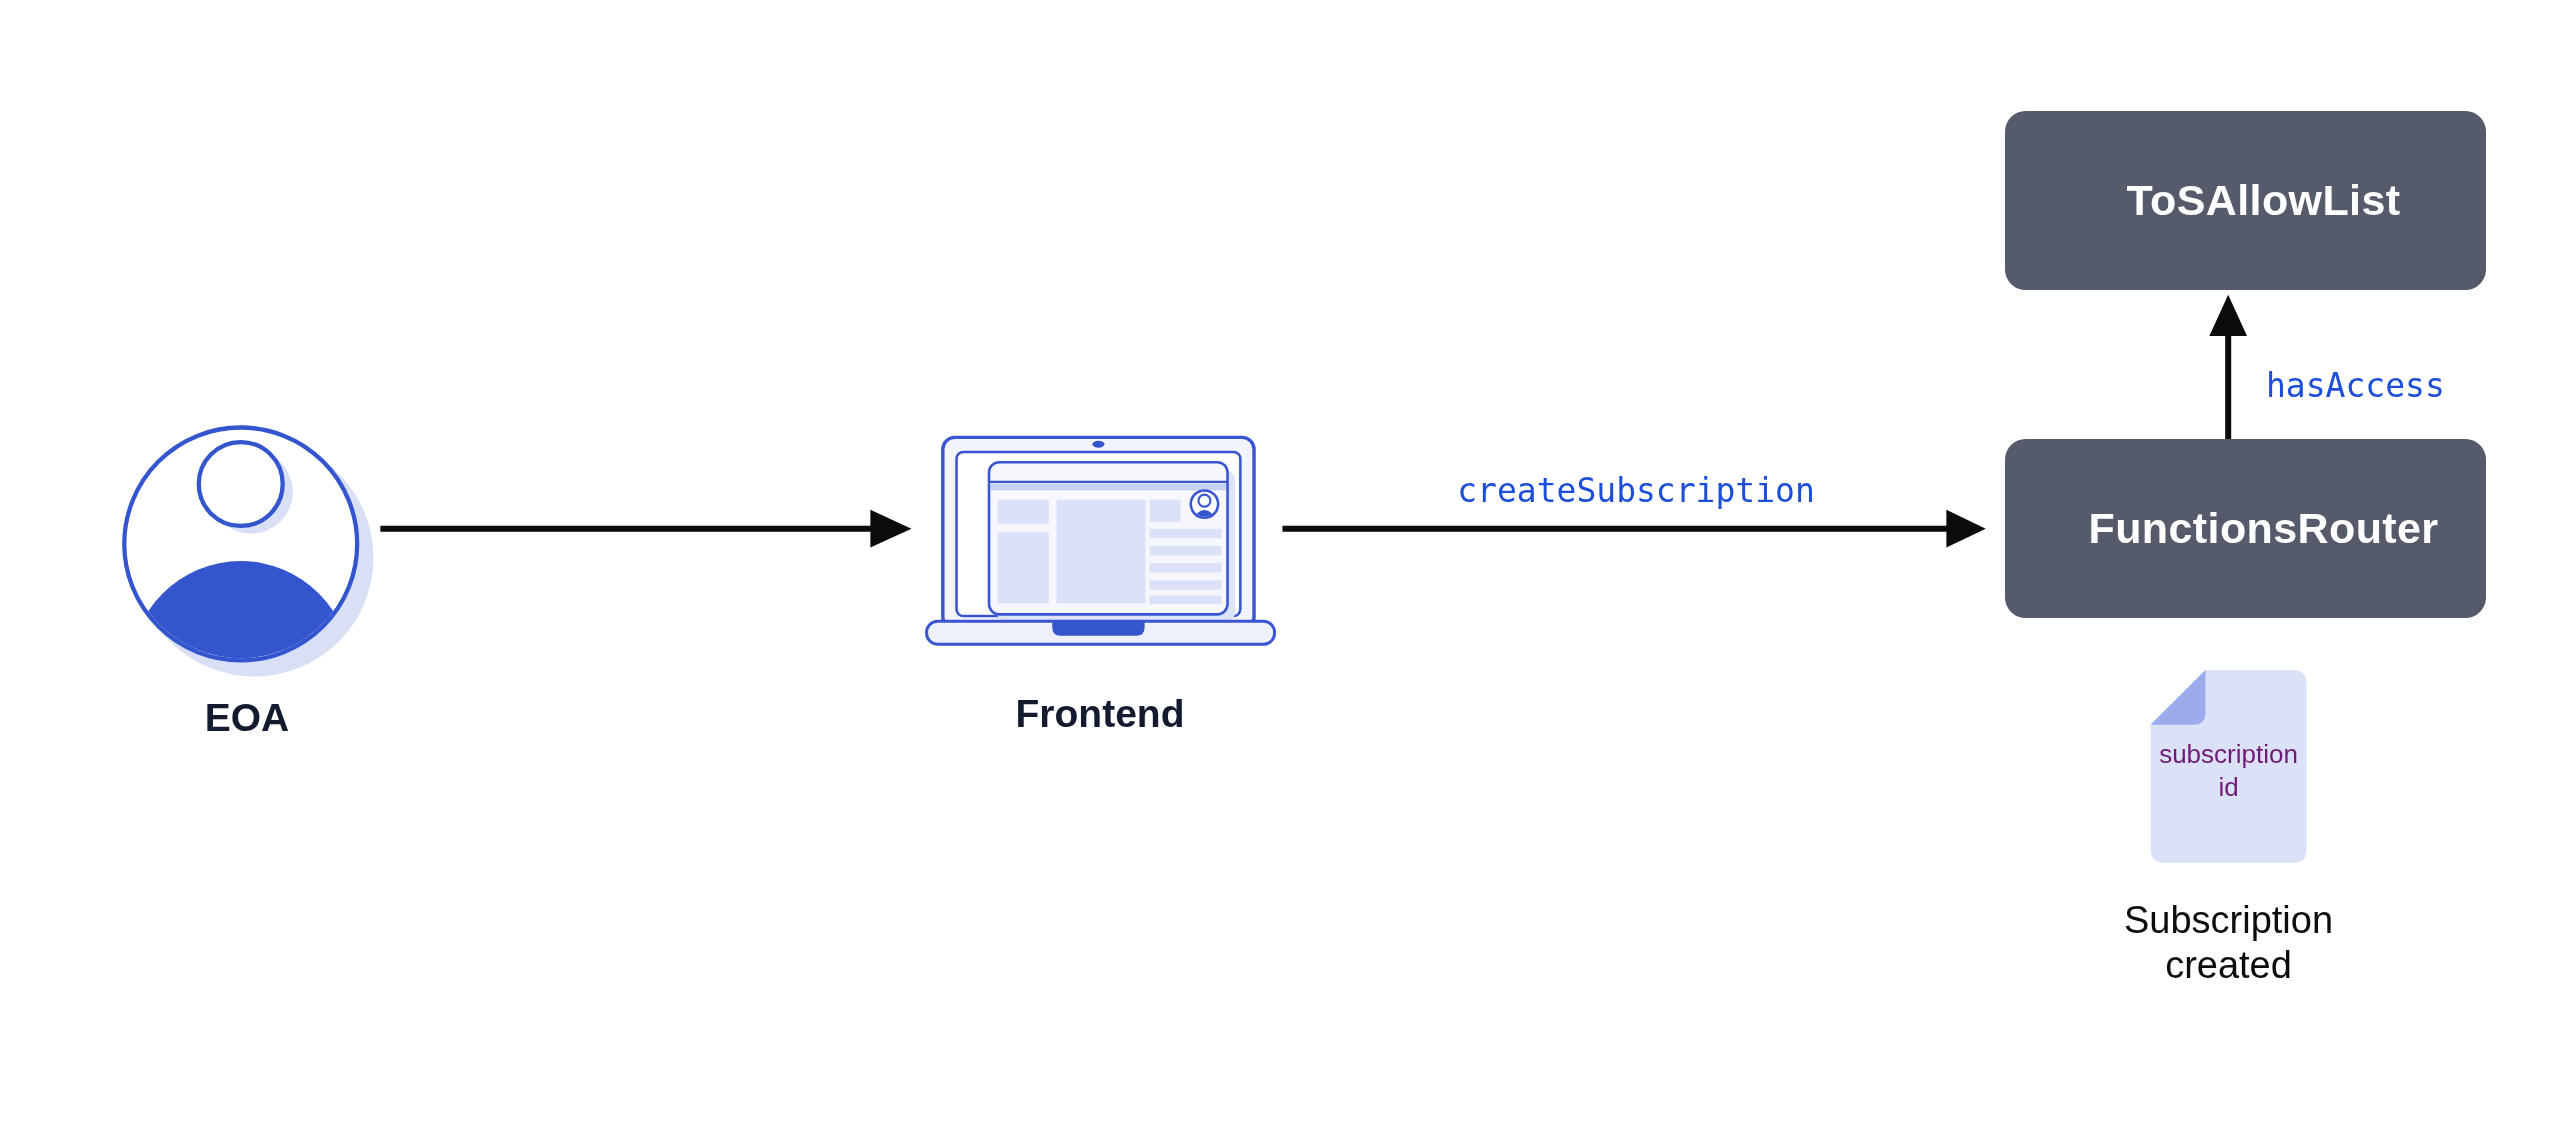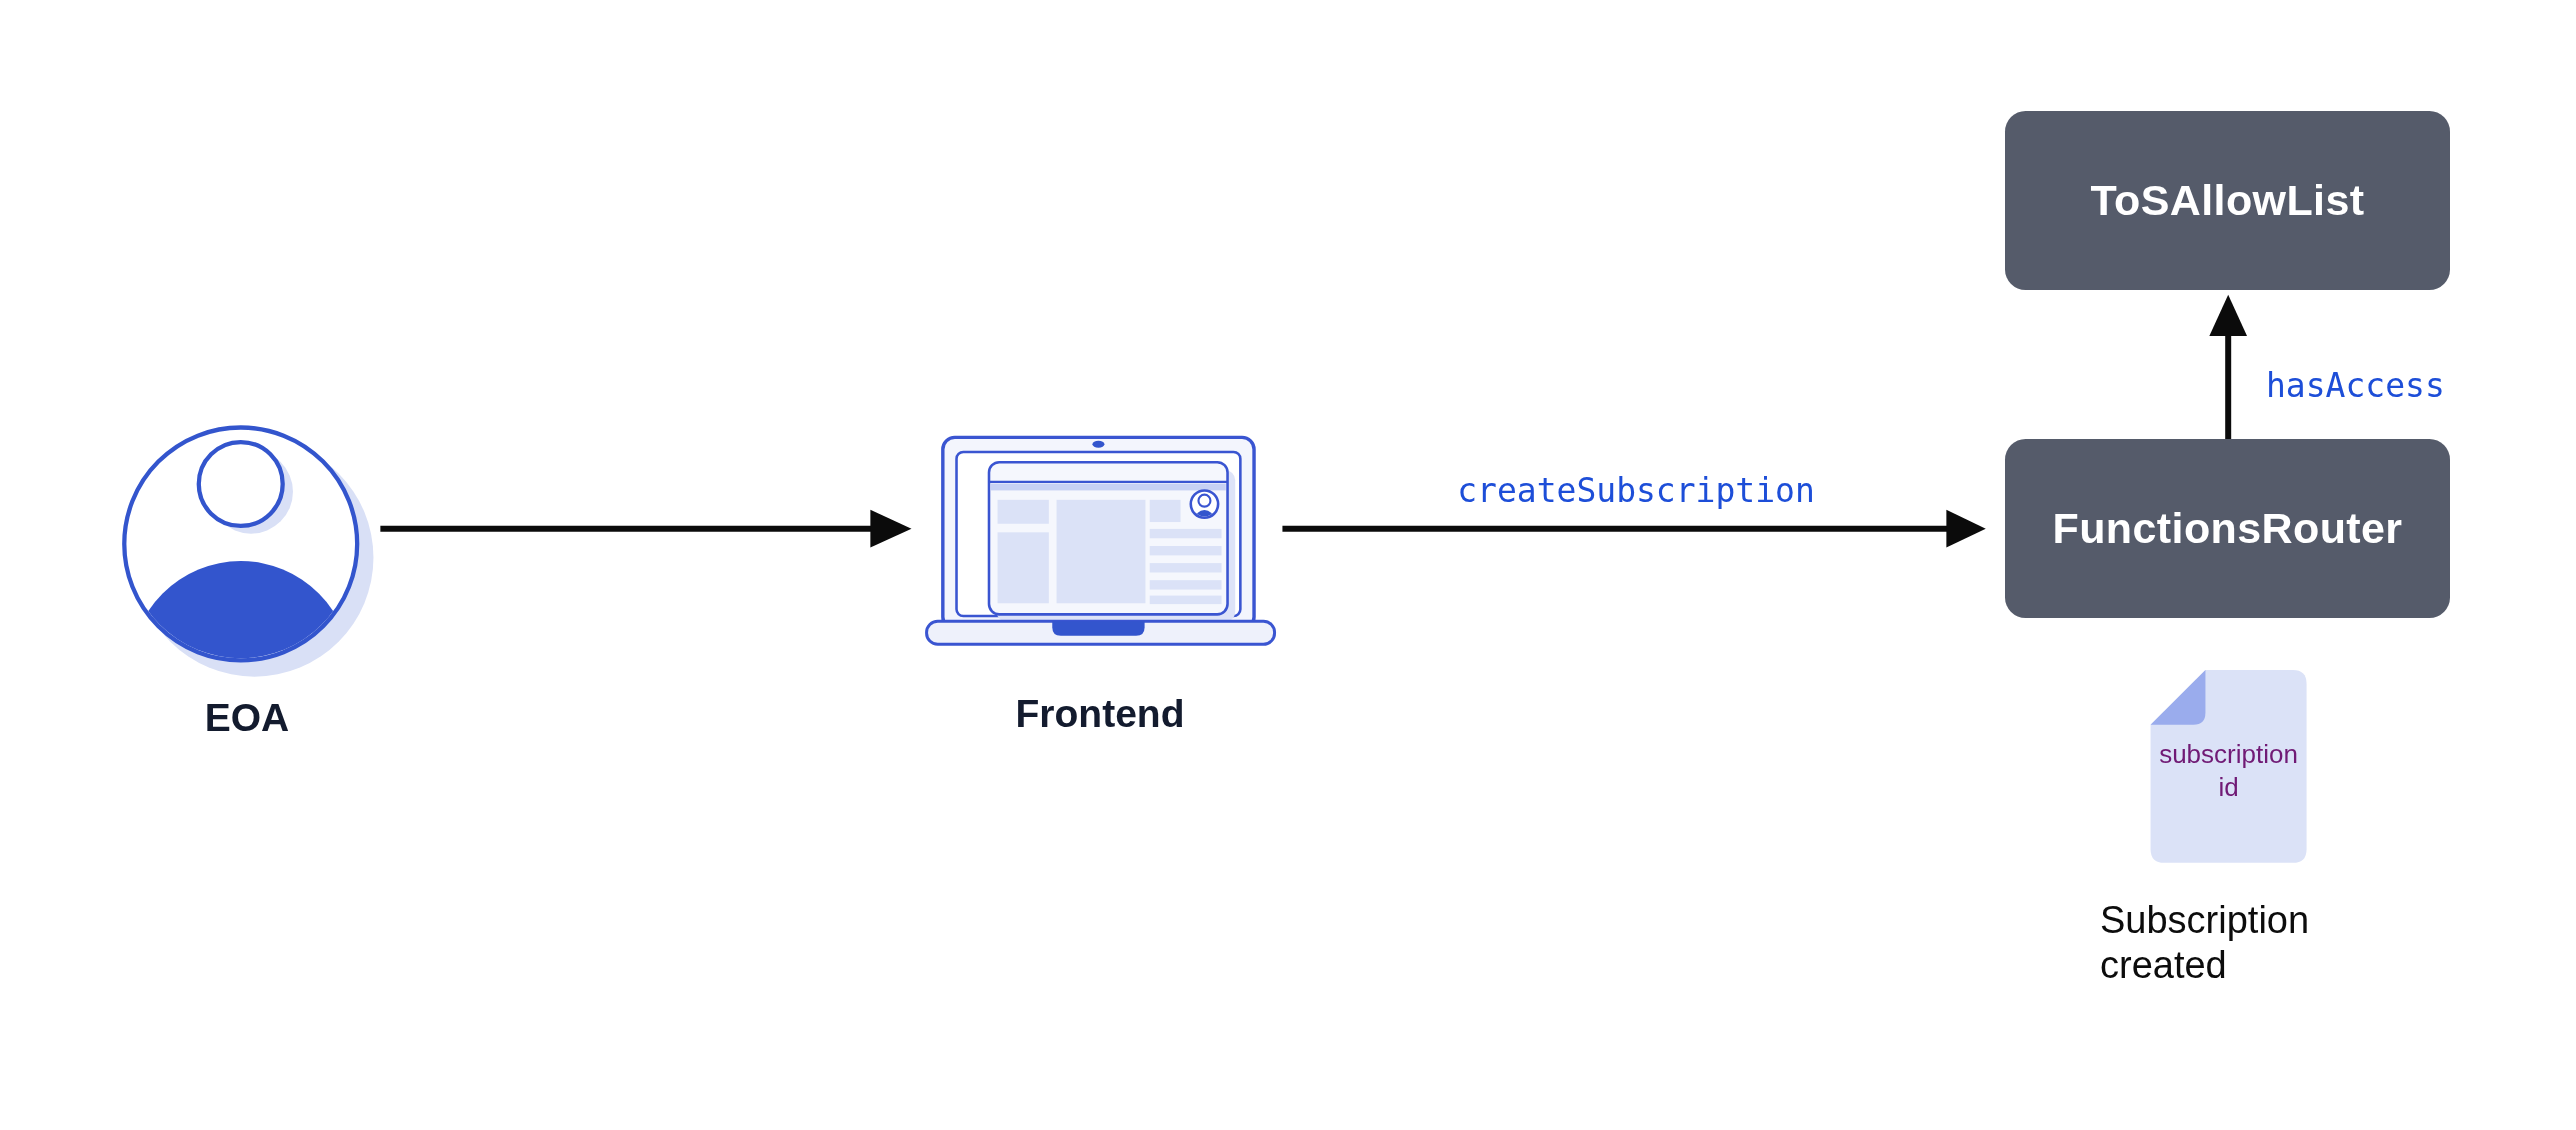--- a/index.html
+++ b/index.html
@@ -5,25 +5,25 @@
   html,body { margin:0; padding:0; background:#ffffff; }
   body { width:2576px; height:1131px; overflow:hidden;
          font-family:"Liberation Sans", sans-serif; }
   .canvas { position:relative; width:2576px; height:1131px; background:#ffffff; }
   .abs { position:absolute; }
   .node-label { font-weight:bold; color:#131b2e; font-size:39px;
                 text-align:center; transform:translateX(-50%); white-space:nowrap; }
   .mono-label { font-family:"DejaVu Sans Mono", monospace; font-size:33px;
                 color:#1d4ed8; white-space:nowrap; }
   .contract-box { width:445px; height:179px; background:#555b6a; border-radius:20.6px;
-                  display:flex; align-items:center; justify-content:center; }
+                  display:flex; align-items:center; justify-content:center;padding-left:36px; }
   .contract-box .box-label { color:#ffffff; font-weight:bold; font-size:43px;
                              letter-spacing:0.4px; white-space:nowrap; }
   .doc-text { font-size:26px; line-height:33px; color:#701a75; text-align:center; }
-  .caption  { font-size:38px; line-height:45px; color:#0c0c0c; }
+  .caption  { font-size:38px; line-height:45px; color:#0c0c0c; text-align:center; }
   svg { display:block; }
 </style>
 </head>
 <body>
 
 <div class="canvas">
 
   <svg class="abs" style="left:0;top:0" width="2576" height="1131" viewBox="0 0 3007 1320">
     <g>
       <line x1="444" y1="617" x2="1020" y2="617" stroke="#0b0b0b" stroke-width="7"></line>

